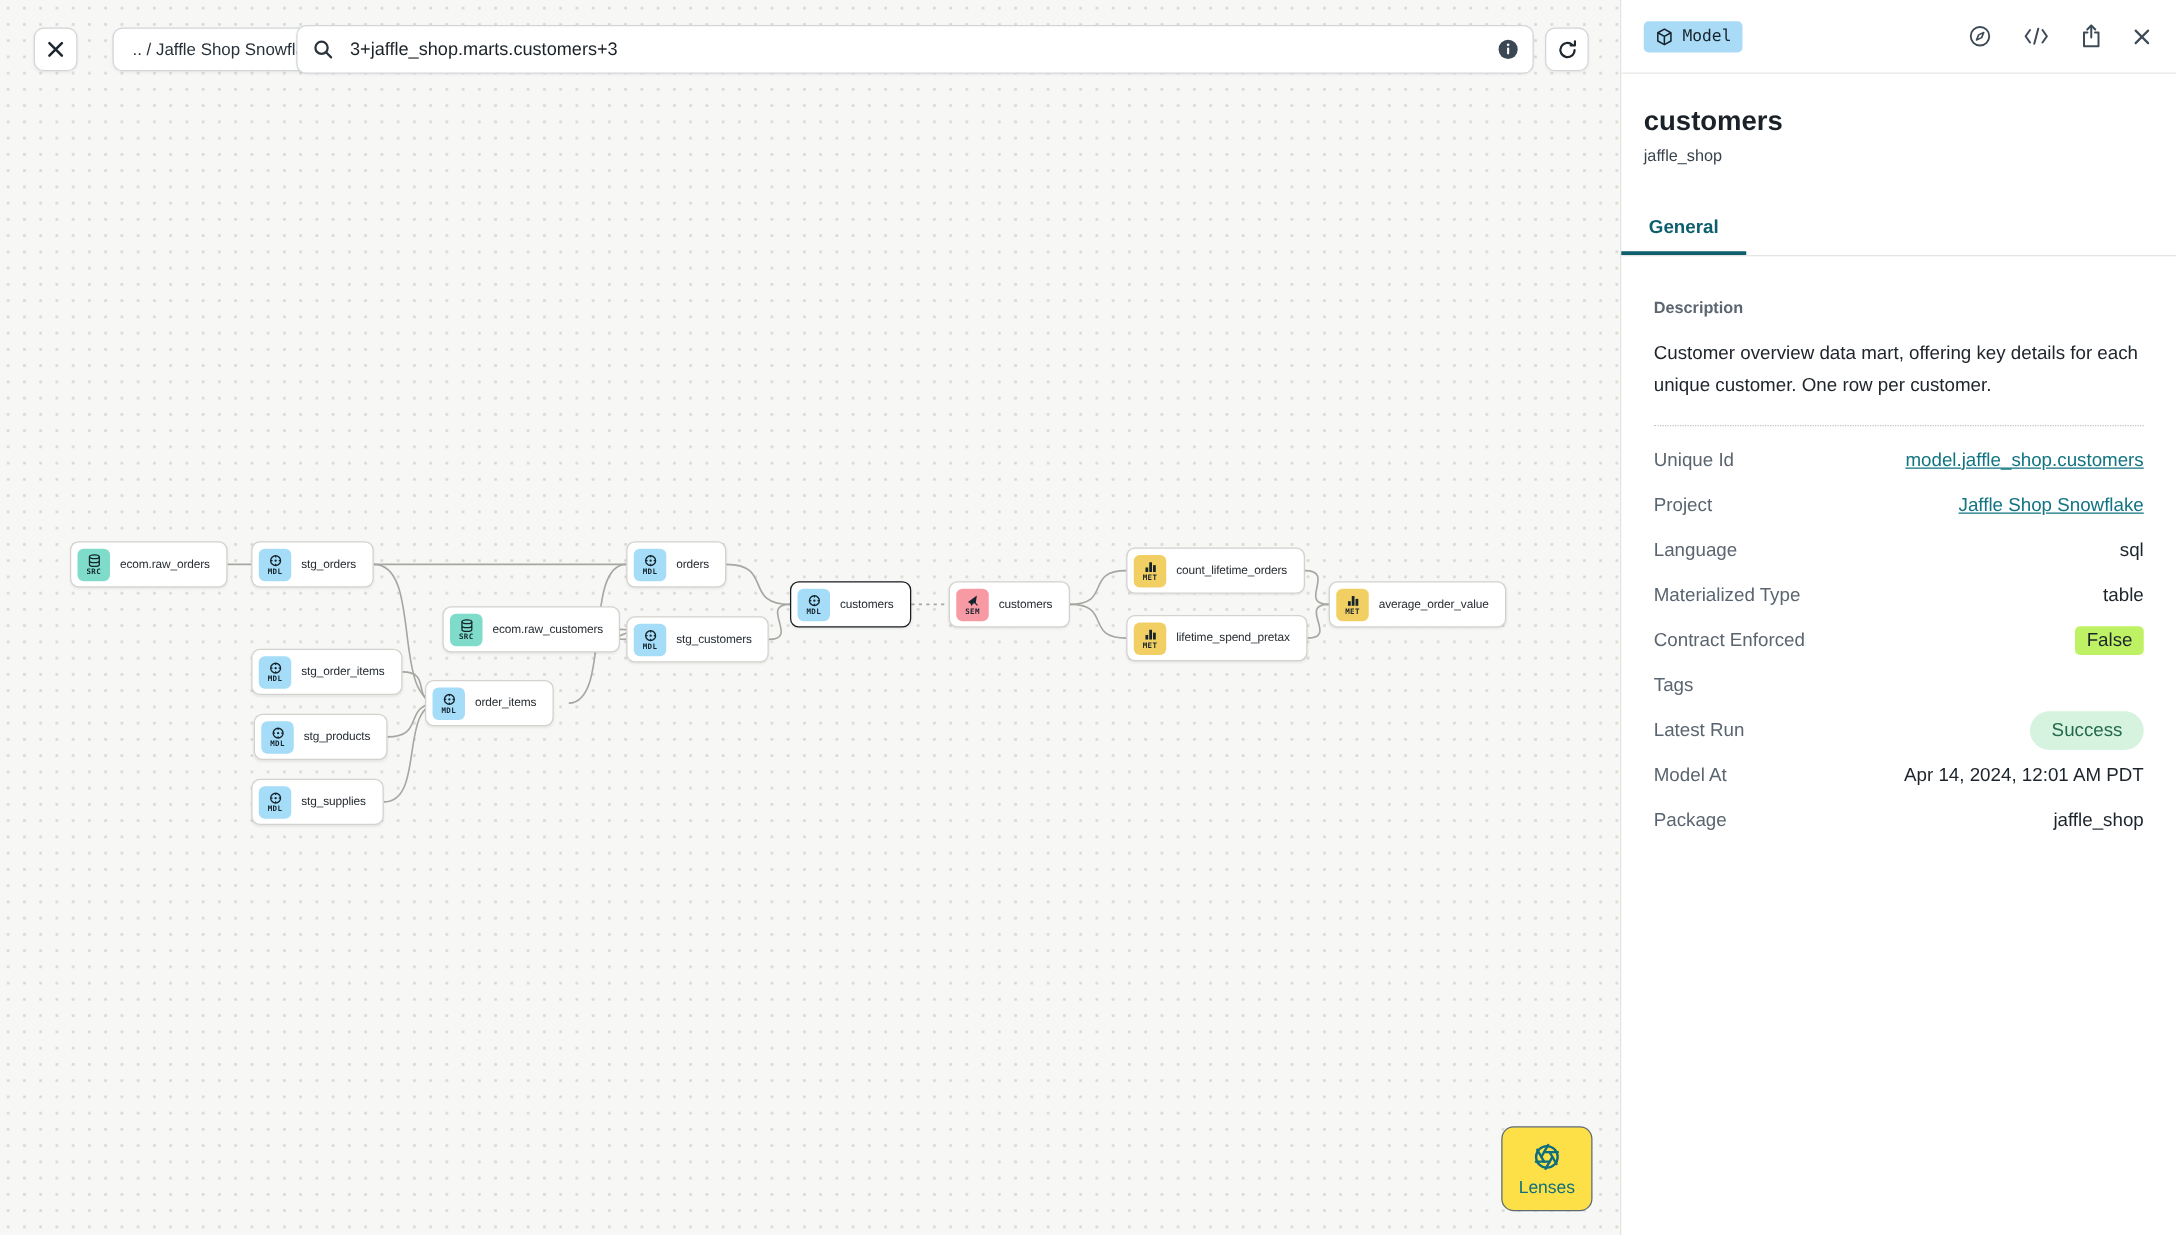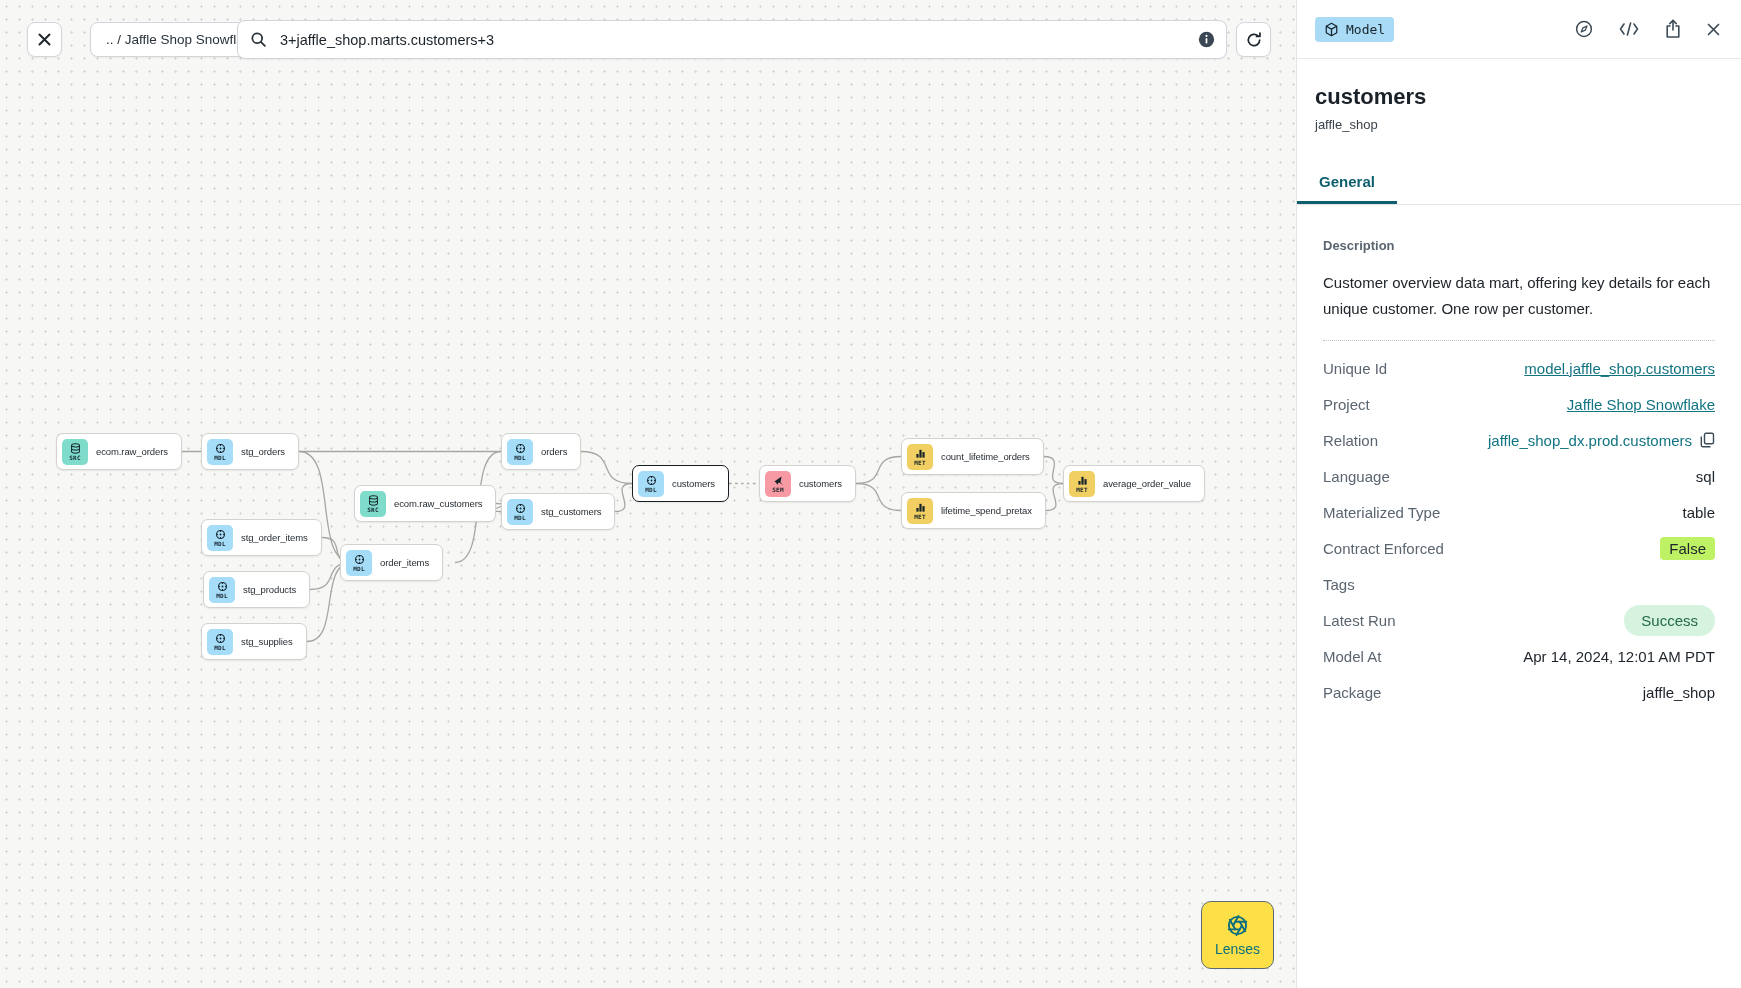--- a/index.html
+++ b/index.html
@@ -355,30 +355,20 @@
     <div id="detail-fields">
         <div class="drow">
           <span class="dlabel">Unique Id</span>
           <a class="dlink">model.jaffle_shop.customers</a>
         </div>
         <div class="drow">
           <span class="dlabel">Project</span>
           <a class="dlink">Jaffle Shop Snowflake</a>
         </div>
         <div class="drow">
-          <span class="dlabel">Relation</span>
-          <span class="rel">
-            <span>jaffle_shop_dx.prod.customers</span>
-            <svg class="copy" width="15" height="16" viewBox="0 0 15 16" fill="none" stroke="currentColor" stroke-width="1.4" stroke-linejoin="round">
-              <rect x="4.5" y="1.2" width="9" height="10.5" rx="1.5"></rect>
-              <path d="M10.5 14.8H3A1.7 1.7 0 0 1 1.3 13V4.6"></path>
-            </svg>
-          </span>
-        </div>
-        <div class="drow">
           <span class="dlabel">Language</span>
           <span class="dvalue">sql</span>
         </div>
         <div class="drow">
           <span class="dlabel">Materialized Type</span>
           <span class="dvalue">table</span>
         </div>
         <div class="drow">
           <span class="dlabel">Contract Enforced</span>
           <span class="badge-gray">False</span>

